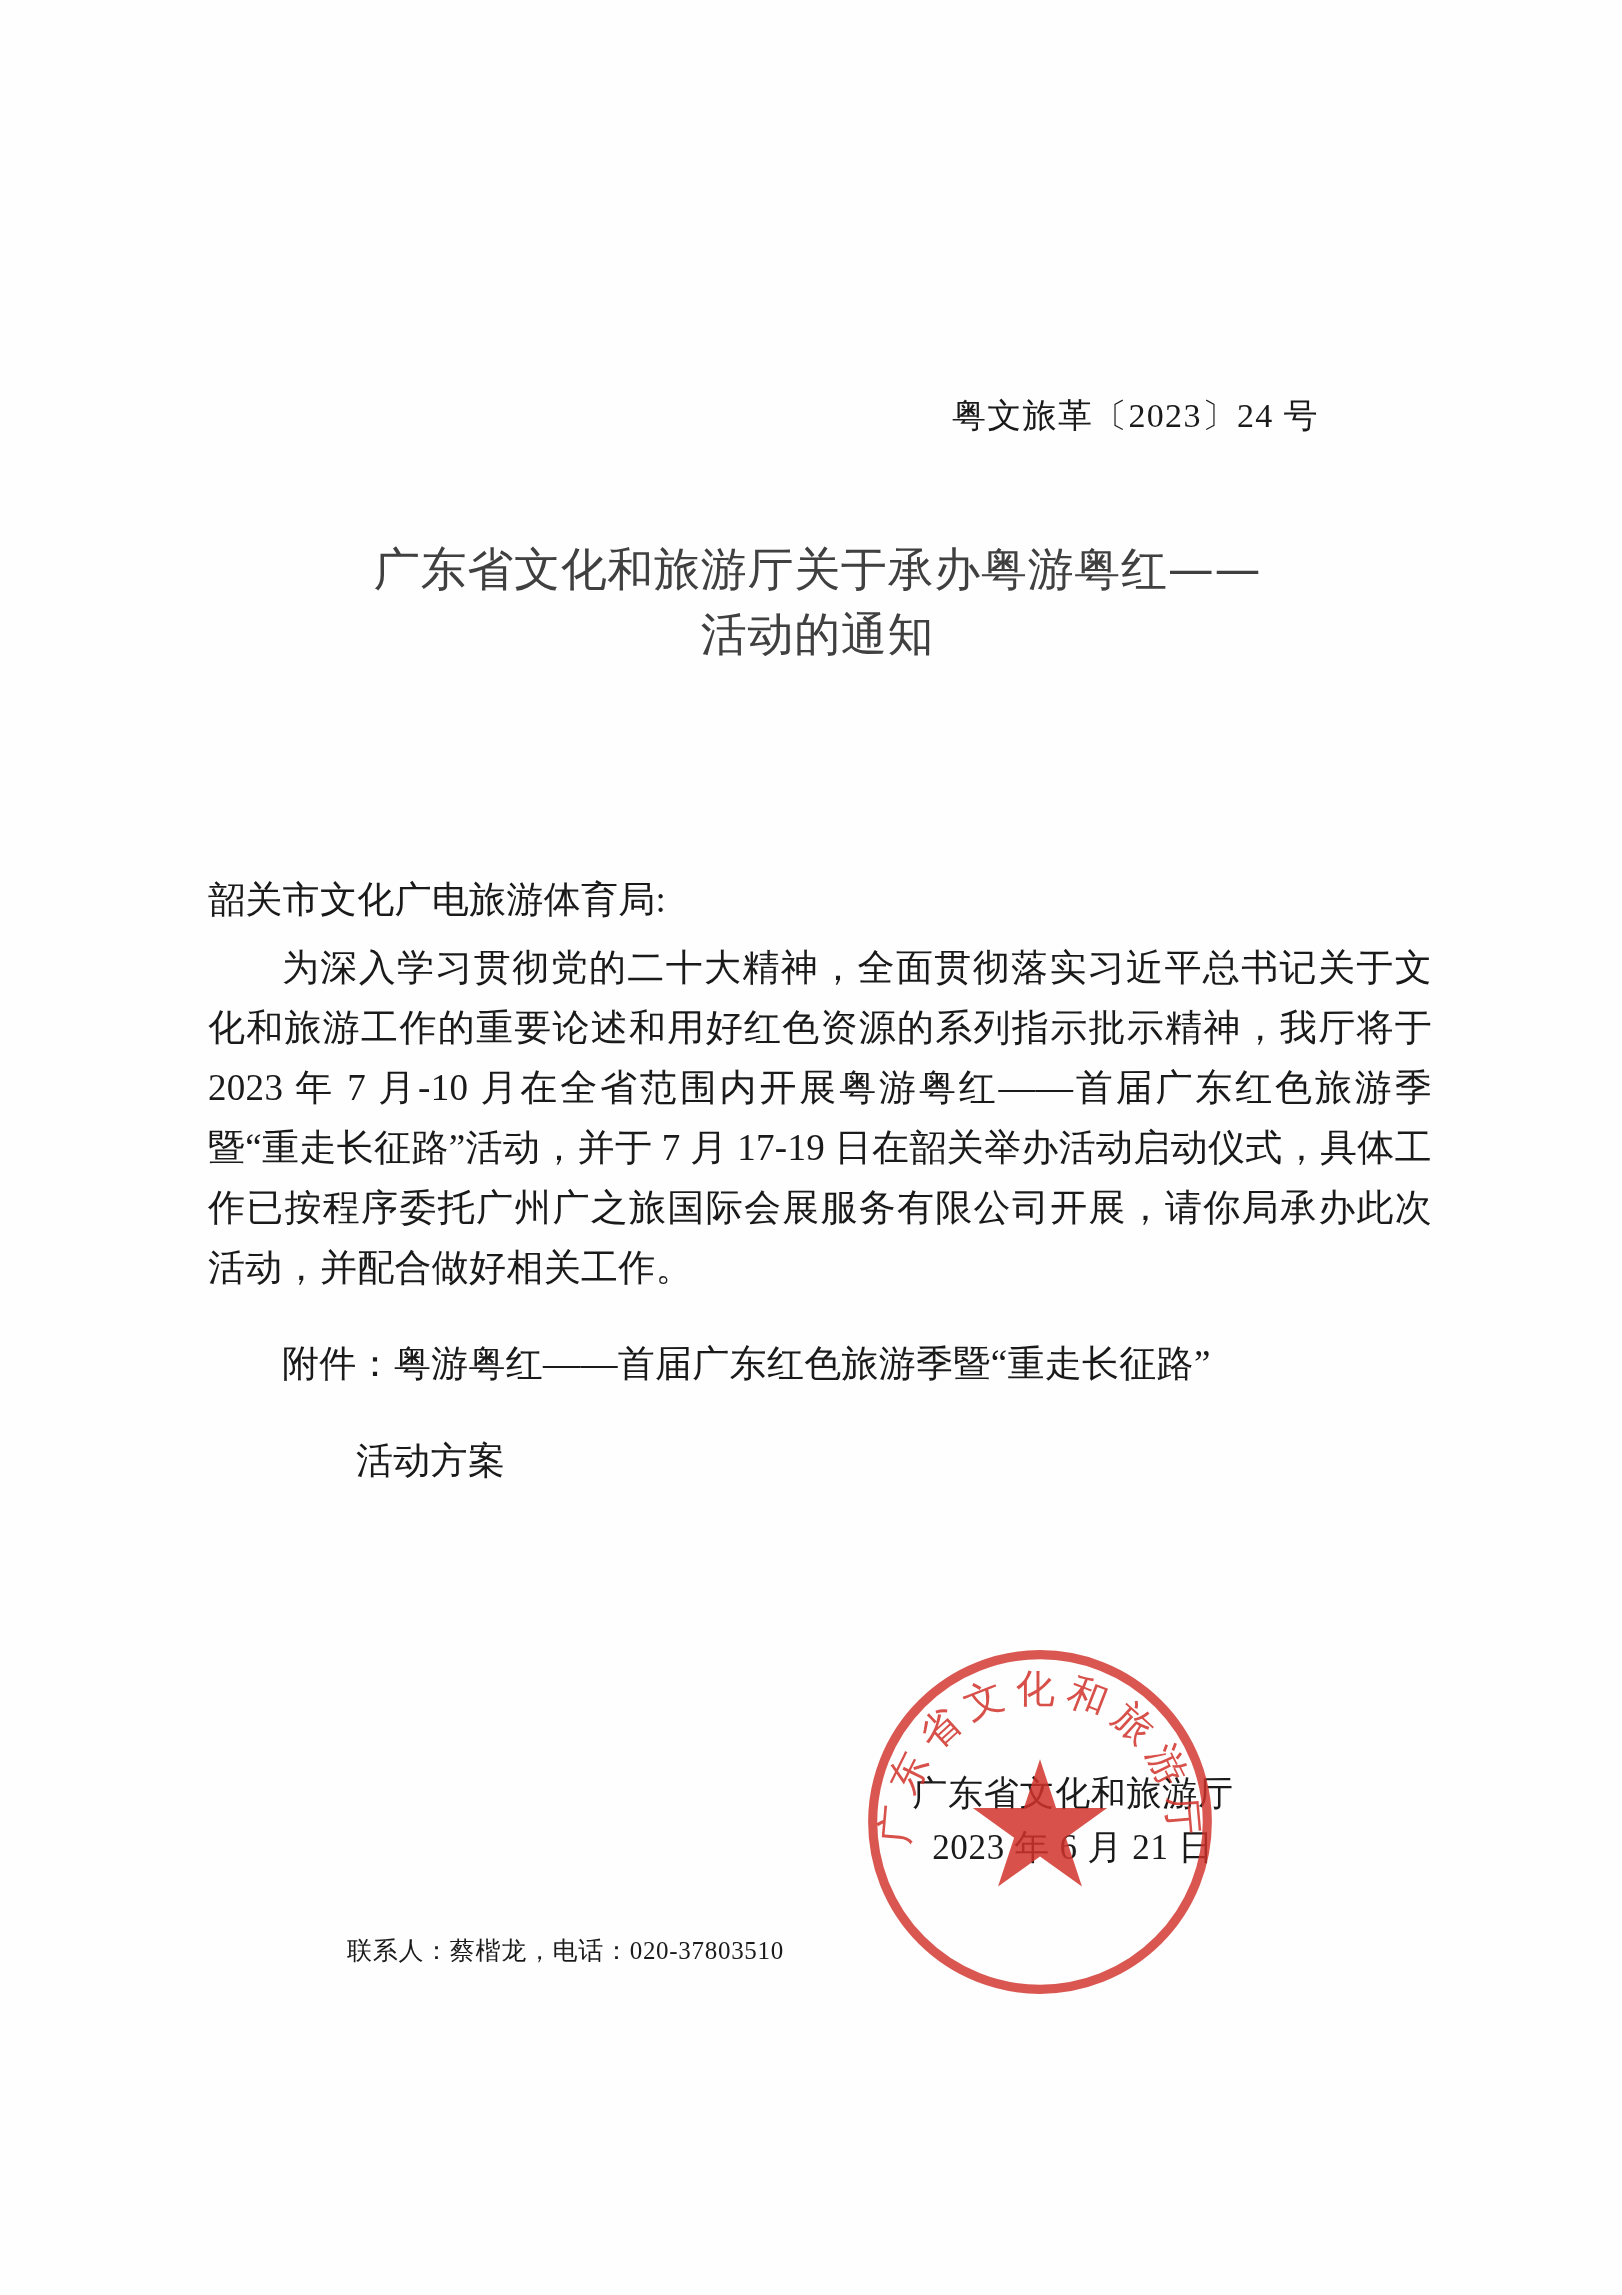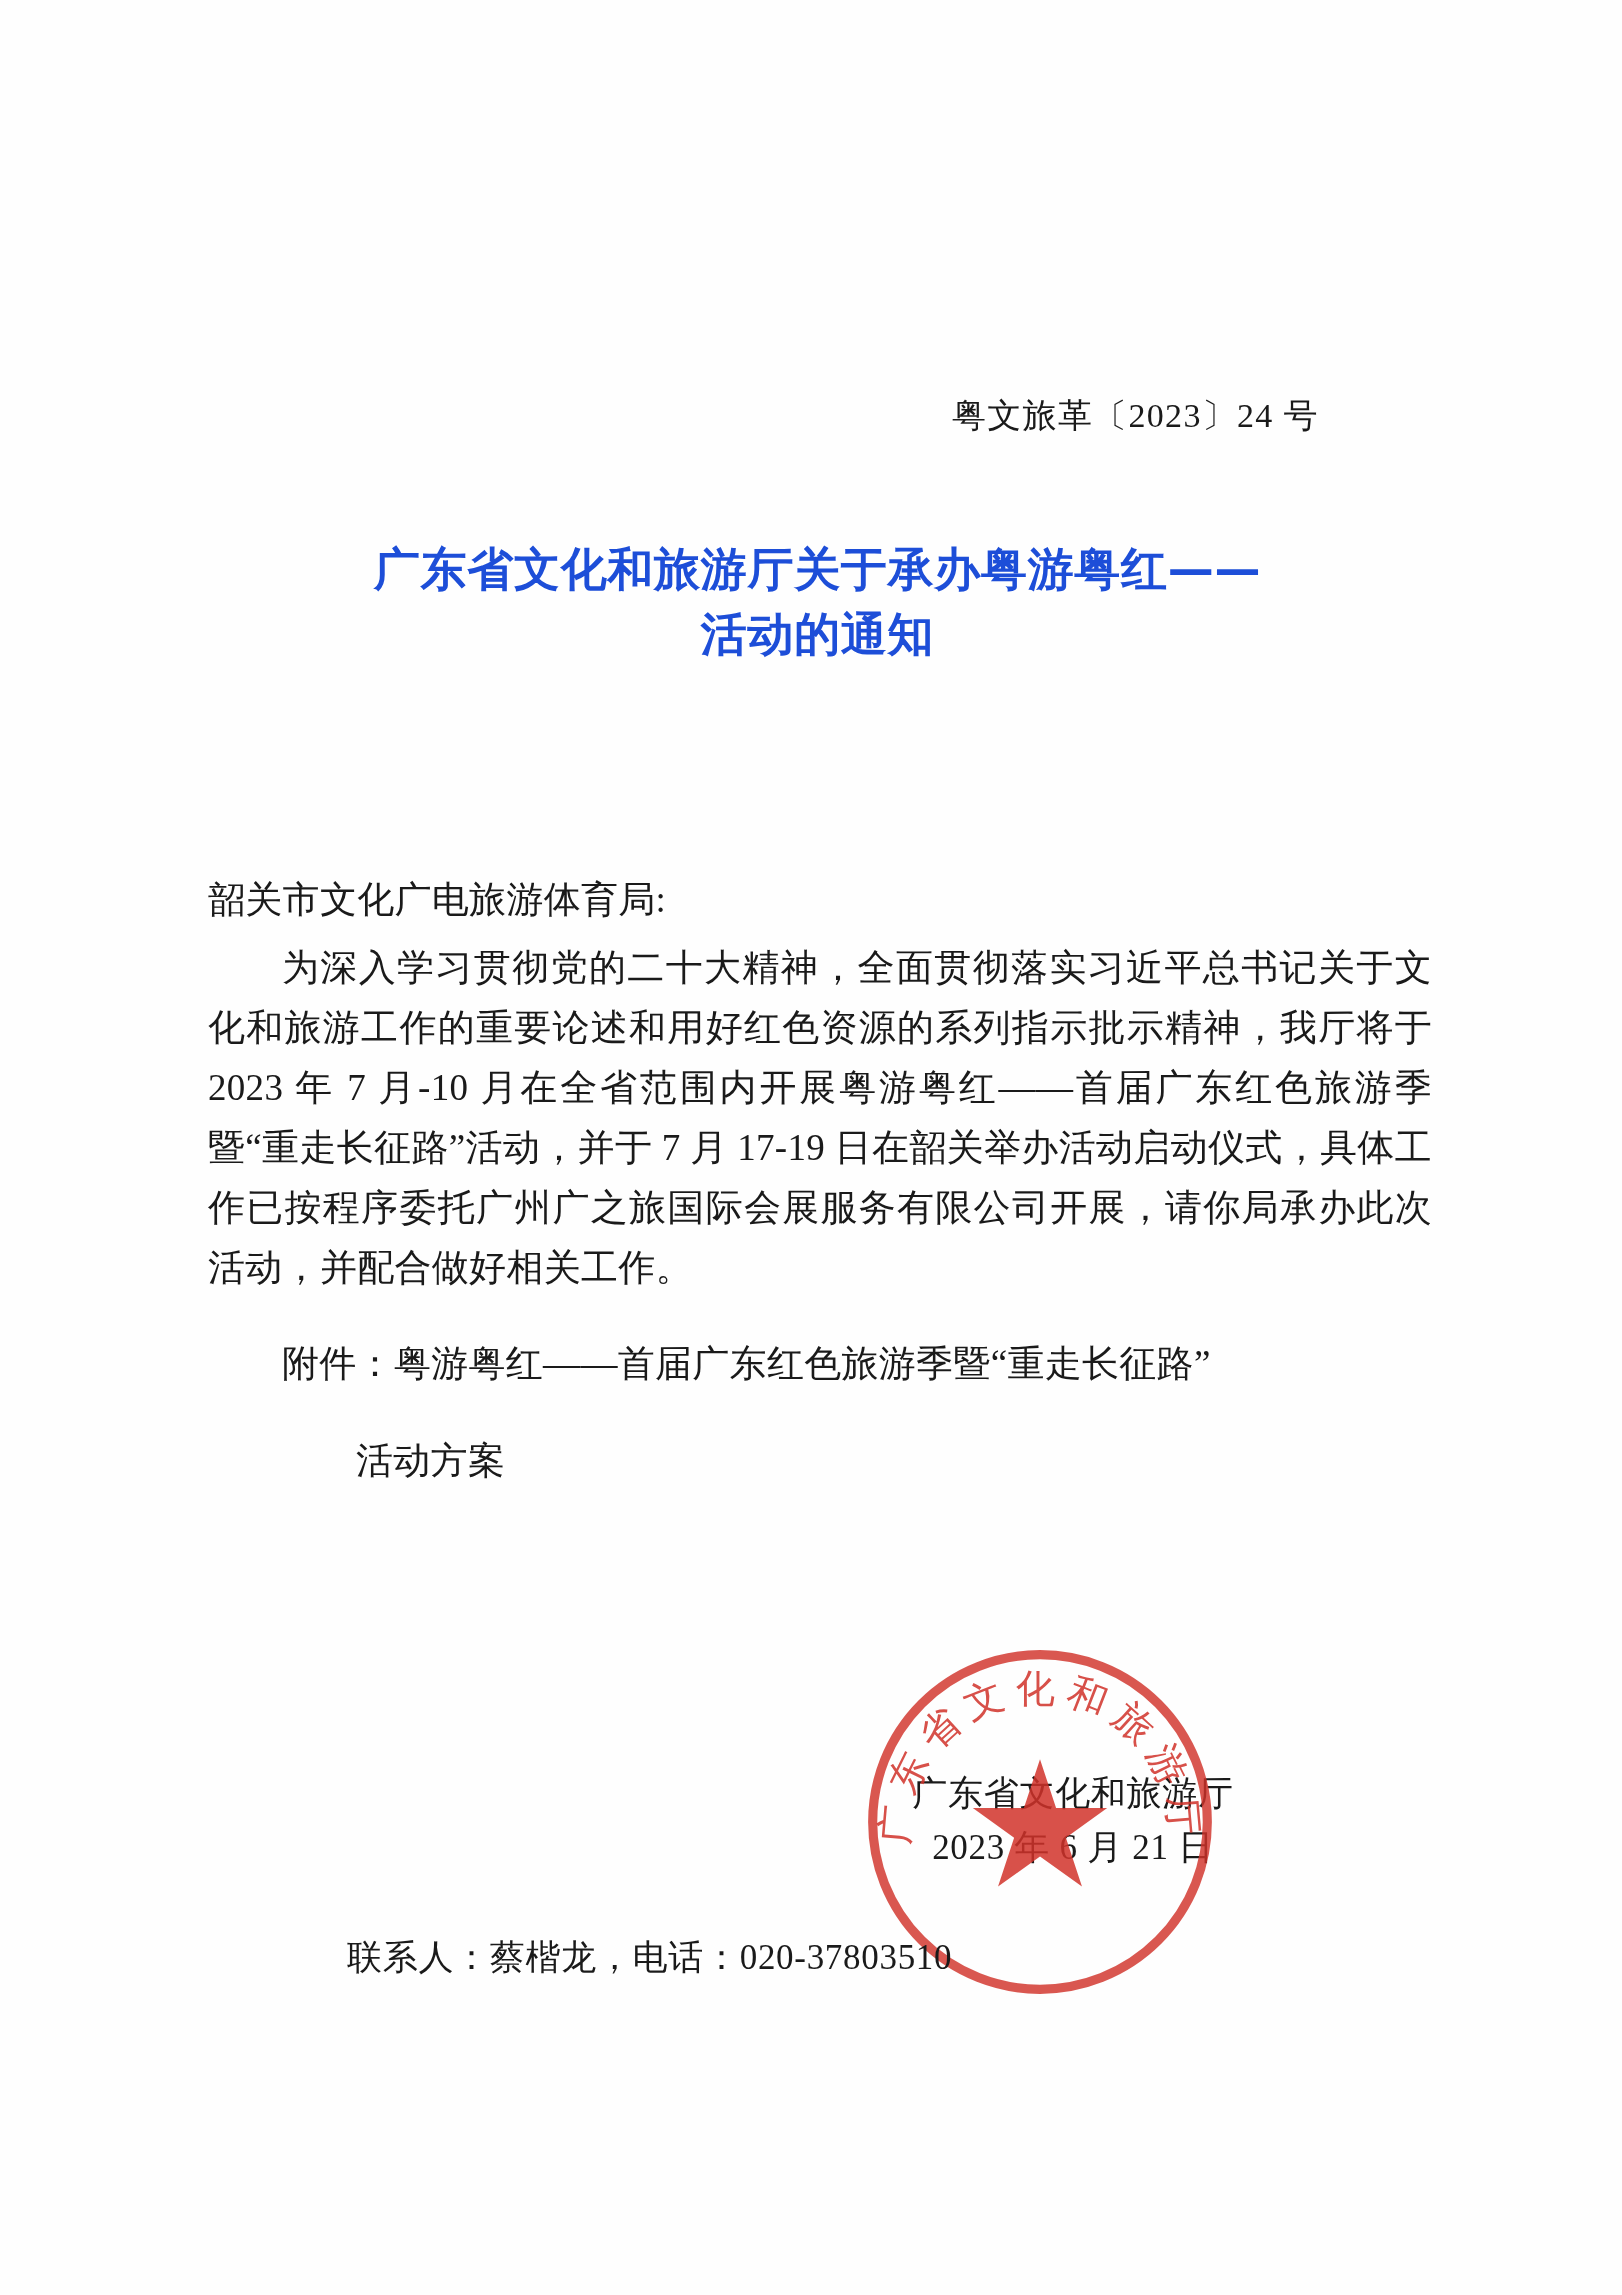--- a/index.html
+++ b/index.html
@@ -38,25 +38,25 @@
   }
 
   
   .title-block {
     position: absolute;
     left: 196px;
     top: 537px;
     width: 1243px;
     text-align: center;
     font-family: "DejaVu Sans", "Liberation Sans", sans-serif;
-    font-weight: bold;
+    font-weight: normal;
     font-size: 46px;
     line-height: 1.42;
     letter-spacing: 0.7px;
-    color: #1d4ed8;
+    color: #404040;
   }
   .title-line {
     display: block;
     white-space: nowrap;
   }
 
   
   .body-text {
     position: absolute;
     left: 208px;
@@ -98,21 +98,21 @@
     line-height: 1.55;
     letter-spacing: 0.7px;
   }
   .sig-line { display: block; white-space: nowrap; }
 
   
   .contact {
     position: absolute;
     left: 347px;
     top: 1934px;
-    font-size: 35px;
+    font-size: 25px;
     letter-spacing: 0.7px;
     white-space: nowrap;
   }
 
   
   .seal {
     position: absolute;
     left: 857px;
     top: 1639px;
     width: 366px;

